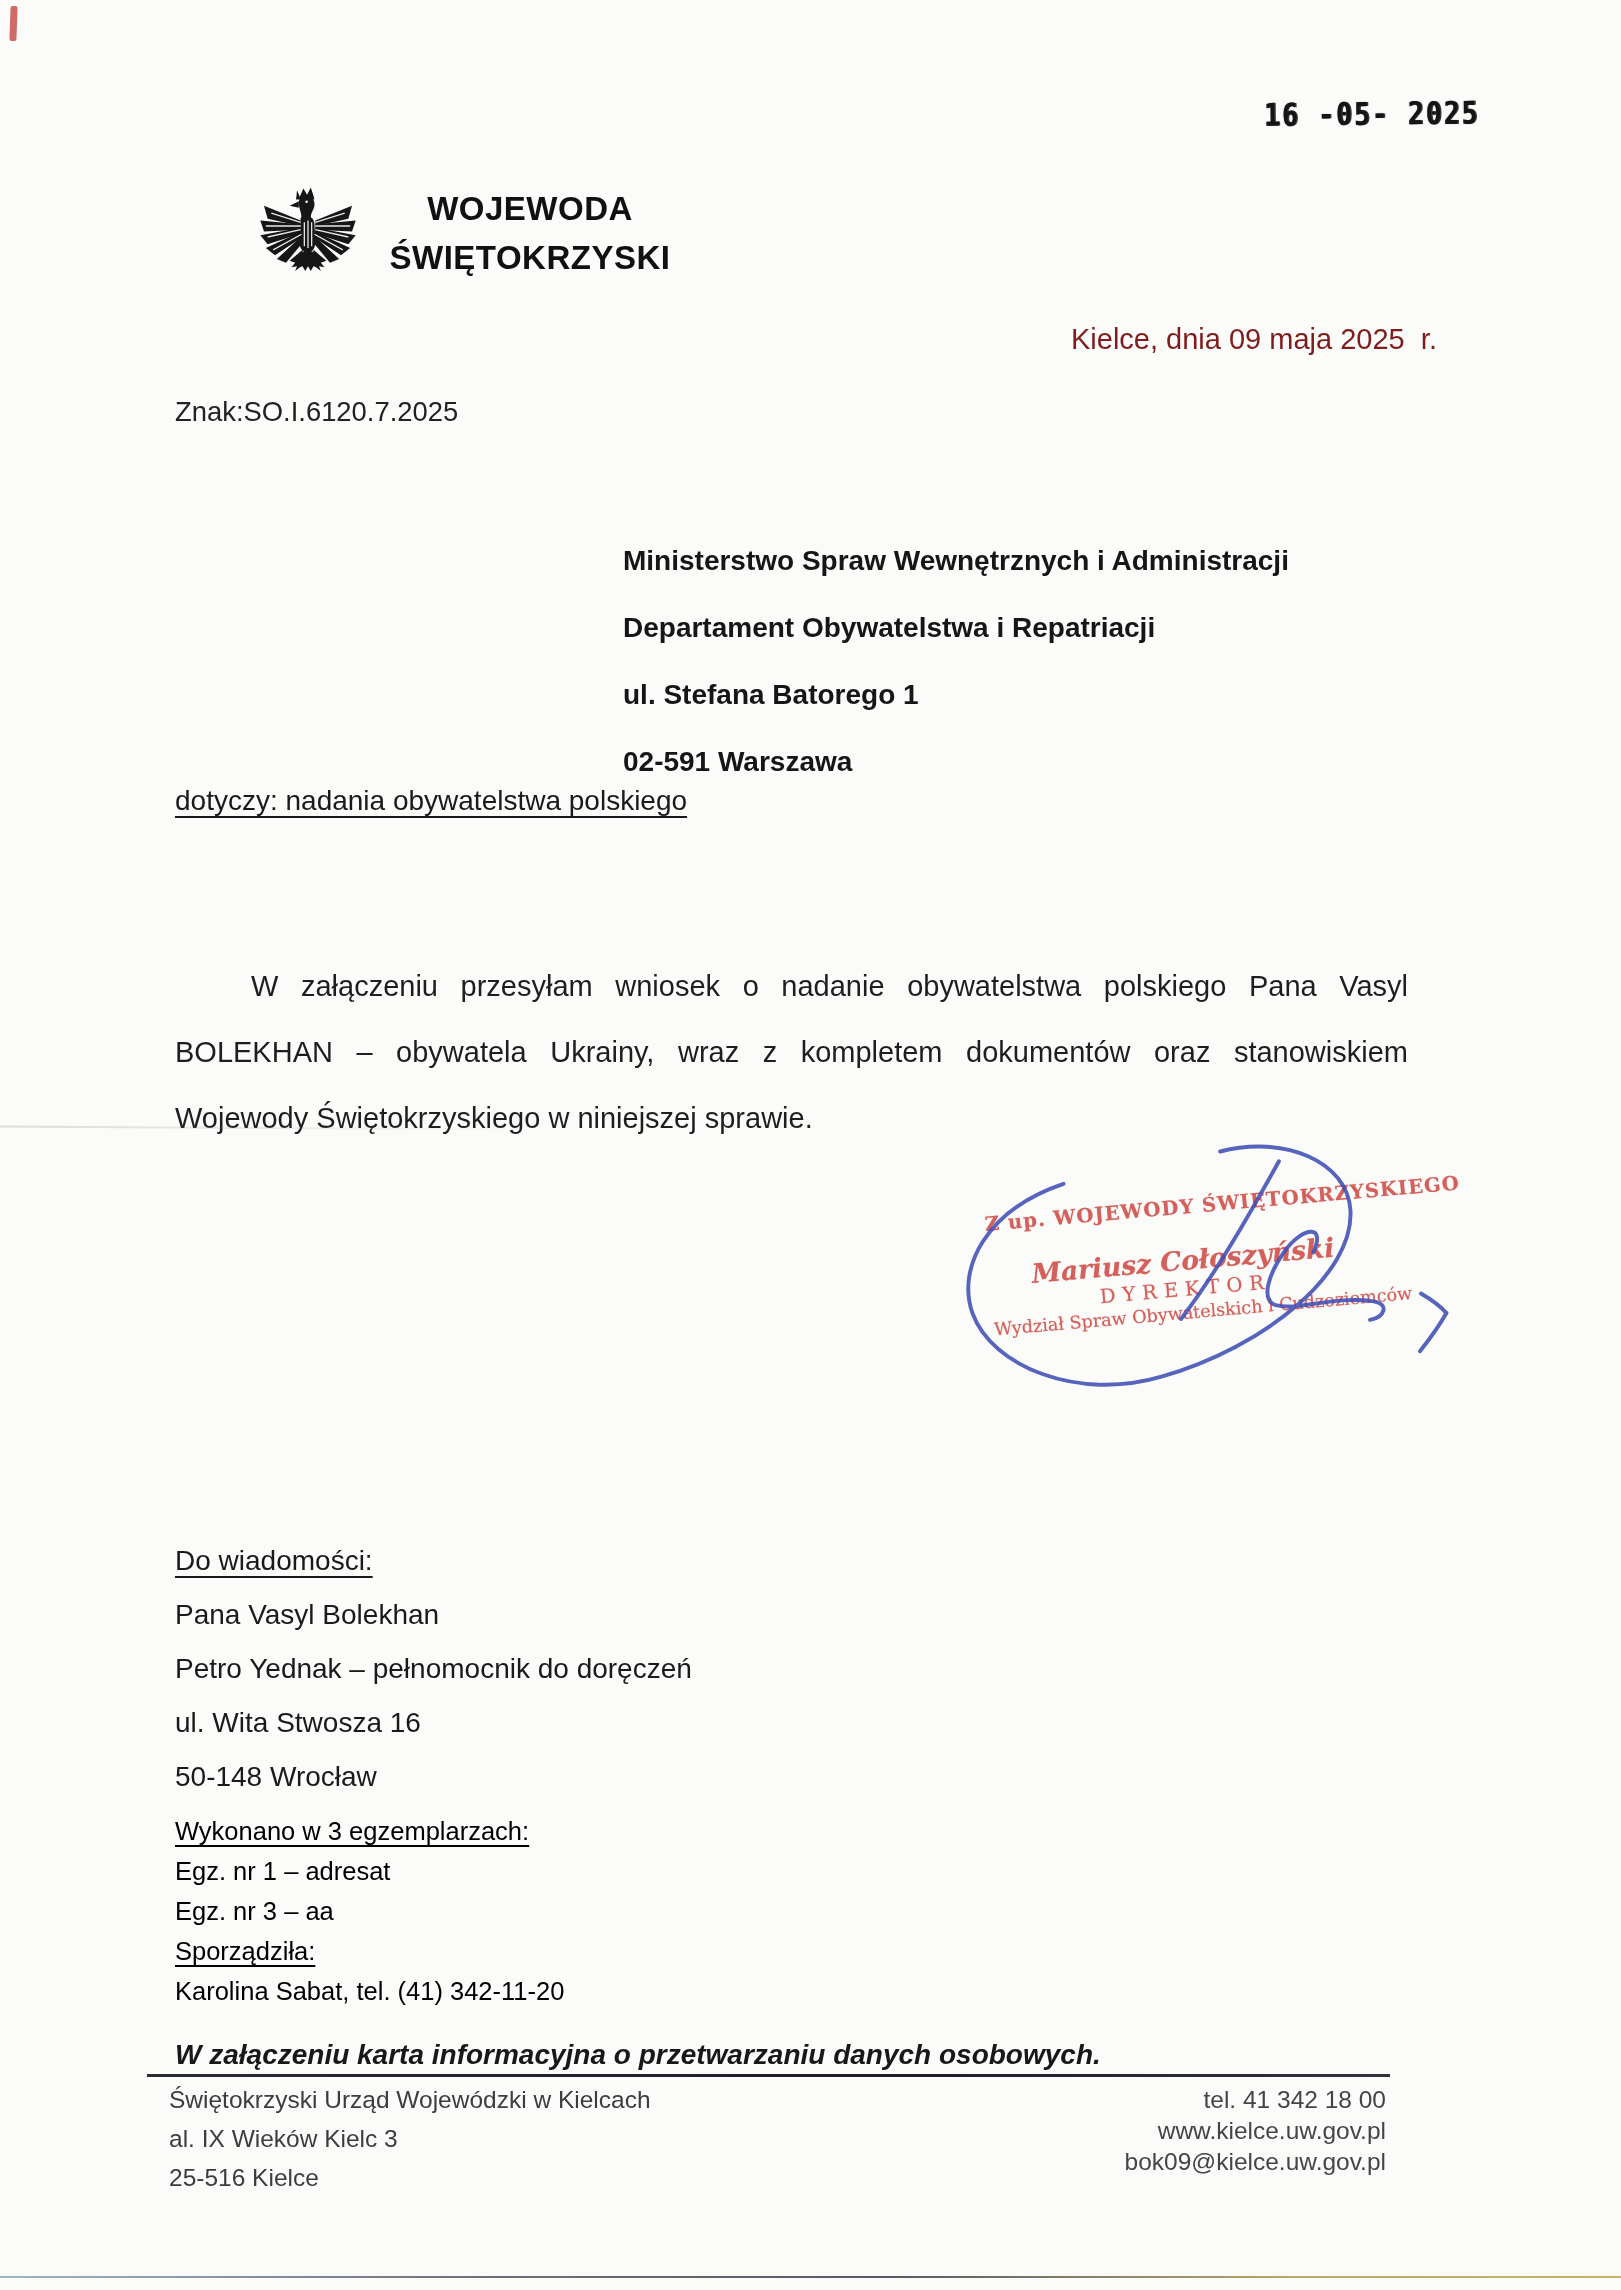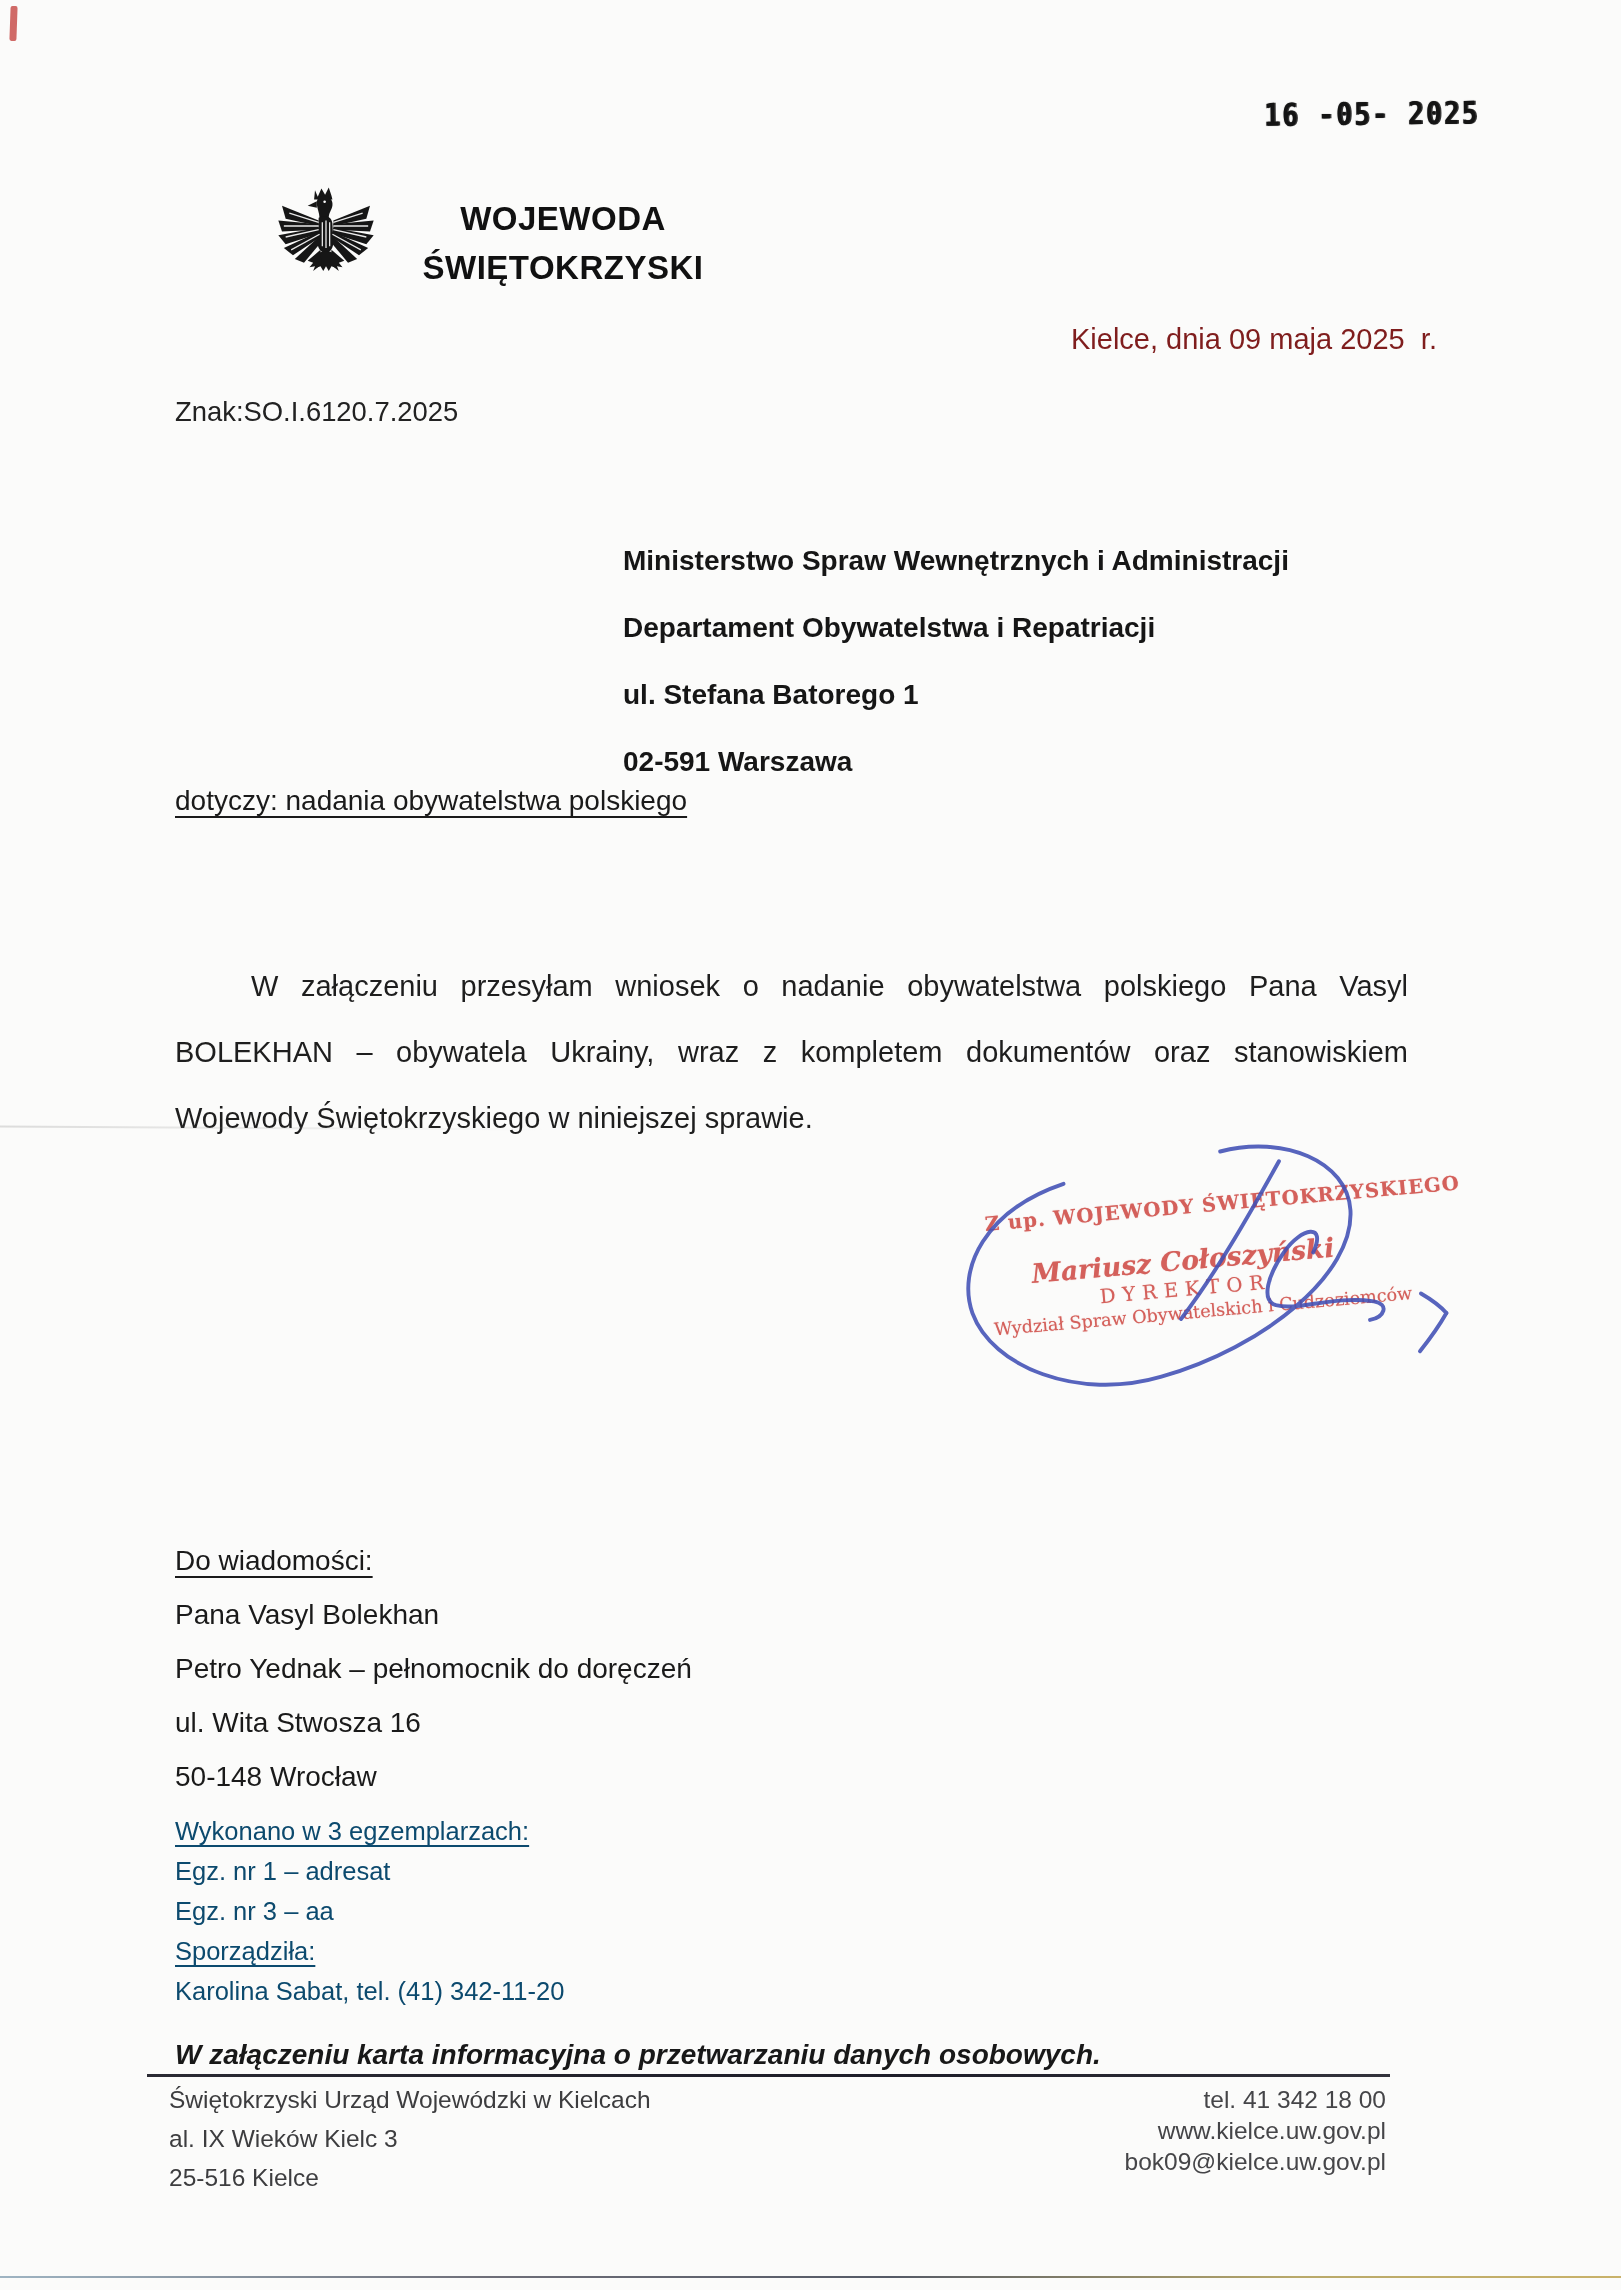--- a/index.html
+++ b/index.html
@@ -19,21 +19,21 @@
     left:1264px;top:98px;
     font-family:"DejaVu Sans Mono", monospace;
     font-weight:700;font-size:26.5px;letter-spacing:2px;
     color:#141414;
     transform:rotate(-0.6deg) scaleY(1.18);
     text-shadow:1.5px 0 0 rgba(20,20,20,.85), 0 0 1px rgba(20,20,20,.5);
     white-space:pre;
   }
 
   
-  .header{left:271px;top:182px;display:flex;gap:35px;align-items:flex-end;}
+  .header{left:253px;top:182px;display:flex;gap:20px;align-items:flex-start;}
   .emblem{width:110px;height:110px;flex:0 0 auto;}
   .office{margin-top:2px;width:294px;text-align:center;}
   .office-line{
     font-weight:700;font-size:33px;line-height:49px;letter-spacing:0.5px;color:#111;
   }
 
   .dateline{left:1031px;top:323px;font-size:29px;white-space:pre;color:#7f1d1d;margin-left:40px;}
   .reference{left:175px;top:396px;font-size:27.4px;color:#222;}
 
   .recipient{left:623px;top:527px;font-weight:700;font-size:28px;line-height:67px;color:#161616;}
@@ -63,21 +63,21 @@
   .stamp-l3{margin-top:2px;font-size:19.6px;letter-spacing:6.9px;}
   .stamp-l4{margin-top:2px;font-size:17.6px;white-space:nowrap;}
 
   .signature-svg{left:931px;top:1127px;width:549px;height:284px;}
 
   .cc{left:175px;top:1534px;font-size:28px;line-height:54px;color:#1a1a1a;}
   .cc .heading{
     text-decoration:underline;text-decoration-thickness:2px;text-underline-offset:5.9px;
   }
 
-  .copies{left:175px;top:1811px;font-size:25.5px;line-height:40px;color:#0c4a6e;}
+  .copies{left:175px;top:1811px;font-size:25.5px;line-height:40px;color:#000000;}
   .copies .heading{
     text-decoration:underline;text-decoration-thickness:2px;text-underline-offset:4.9px;
   }
 
   .attachment-note{
     left:175px;top:2039px;font-size:28px;font-weight:700;font-style:italic;color:#181818;
   }
 
   .rule{left:147px;top:2074px;width:1243px;height:2.9px;
     background:linear-gradient(90deg,#2a2a33,#1d1d28 60%,#33333c);}

